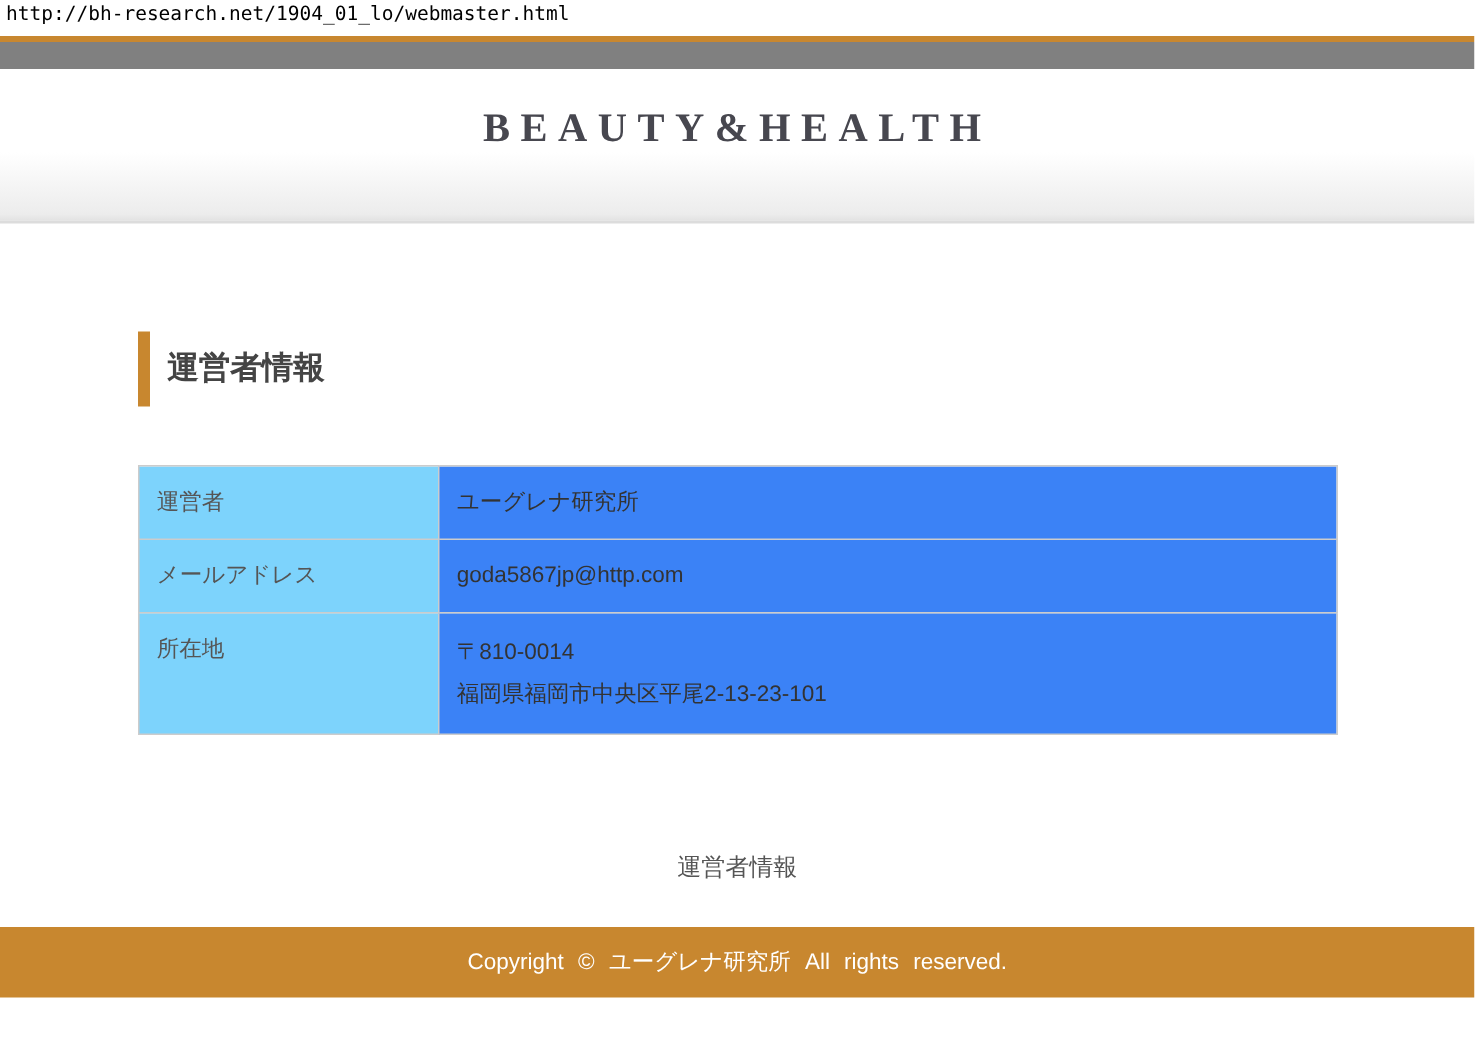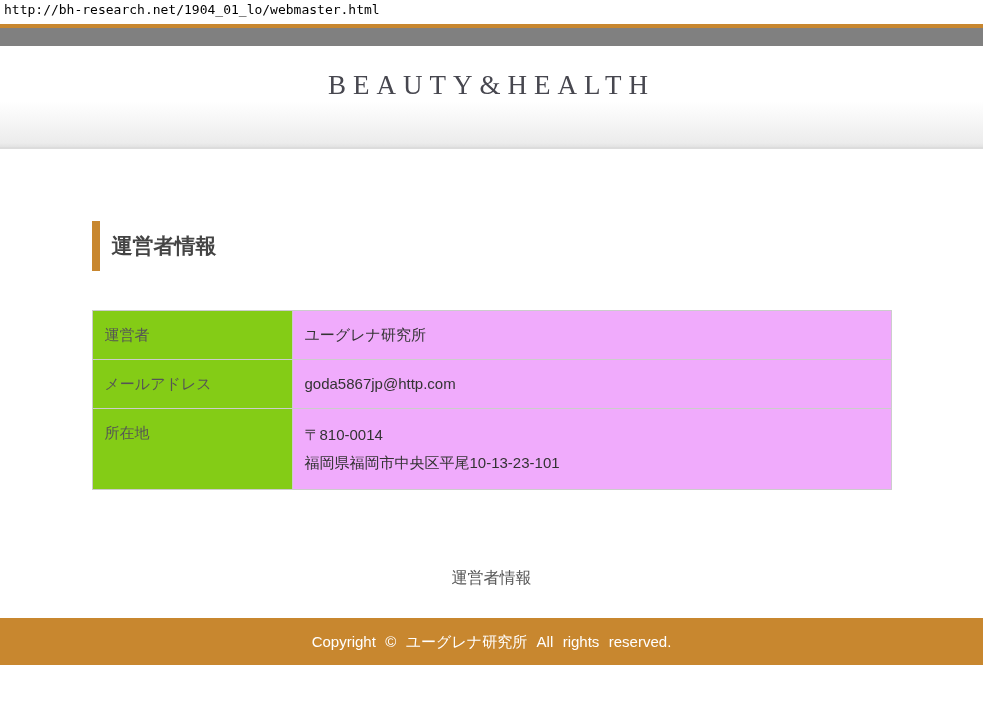--- a/index.html
+++ b/index.html
@@ -32,21 +32,21 @@
   }
   .logo {
     display: inline-block;
     padding-top: 24px;
     cursor: pointer;
     color: #47474f;
     font-family: "Liberation Serif", "DejaVu Serif", serif;
   }
   .logo-line1 {
     font-size: 27px;
-    font-weight: normal;
+    font-weight: bold;
     letter-spacing: 7px;
     line-height: 30px;
   }
   .logo-line2 {
     font-size: 14px;
     letter-spacing: 6px;
     line-height: 16px;
     margin-top: 4px;
   }
 
@@ -73,25 +73,25 @@
   }
   table.info-table th, table.info-table td {
     border: 1px solid #cccccc;
     padding: 12px 12px;
     vertical-align: top;
     text-align: left;
     font-weight: normal;
     line-height: 24px;
   }
   table.info-table th {
-    background: #84cc16;
+    background: #7dd3fc;
     width: 200px;
     color: #555555;
   }
-  table.info-table td { color: #333333; background: #f0abfc; }
+  table.info-table td { color: #333333; background: #3b82f6; }
   .addr-line { line-height: 28px; }
 
   
   .footer-nav {
     margin-top: 78px;
     text-align: center;
     font-size: 16px;
   }
   .footer-link {
     color: #555555;
@@ -132,21 +132,21 @@
         <td>ユーグレナ研究所</td>
       </tr>
       <tr>
         <th>メールアドレス</th>
         <td>goda5867jp@http.com</td>
       </tr>
       <tr>
         <th>所在地</th>
         <td>
           <div class="addr-line">〒810-0014</div>
-          <div class="addr-line">福岡県福岡市中央区平尾10-13-23-101</div>
+          <div class="addr-line">福岡県福岡市中央区平尾2-13-23-101</div>
         </td>
       </tr>
     </tbody>
   </table>
 </div>
 
 <div class="footer-nav">
   <a class="footer-link">運営者情報</a>
 </div>
 

